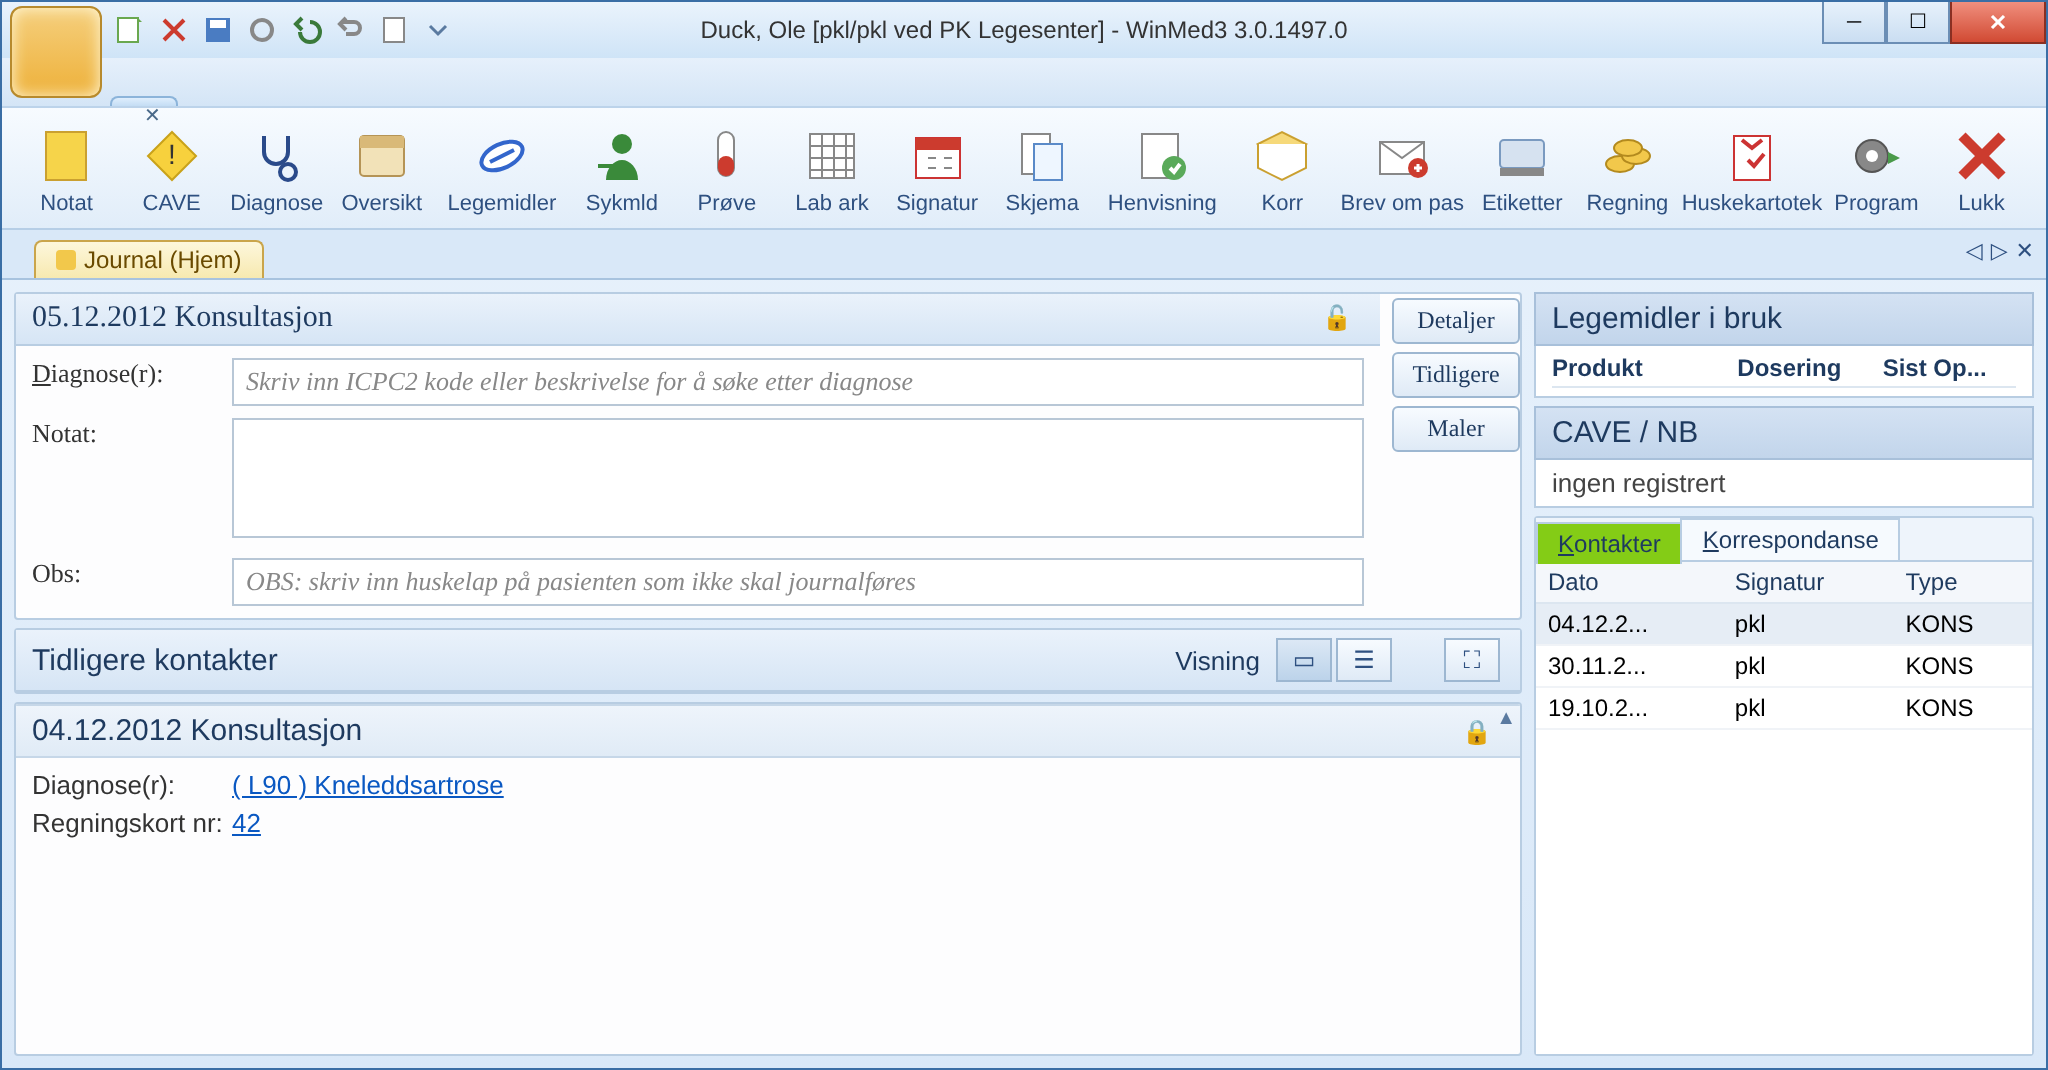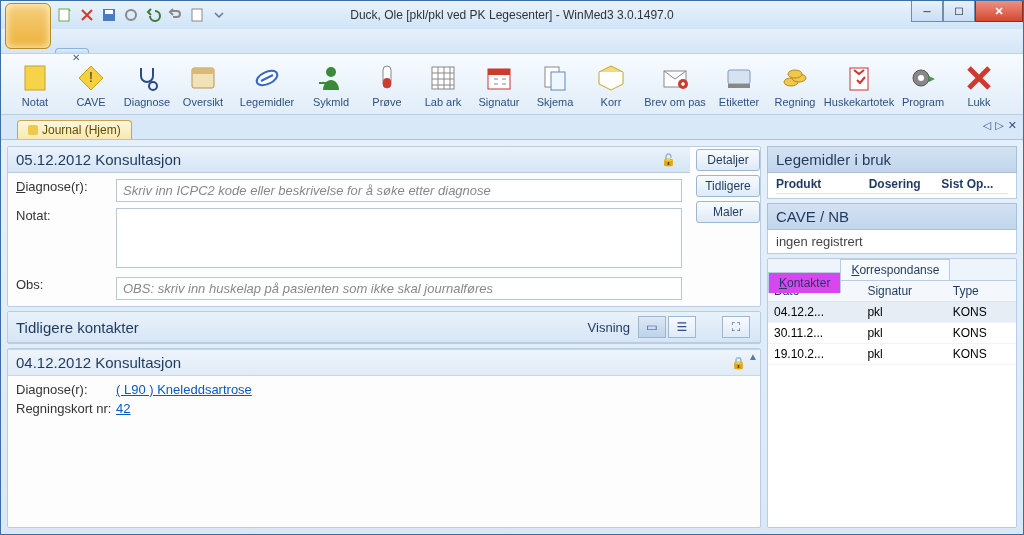--- a/index.html
+++ b/index.html
@@ -41,42 +41,42 @@
   .row label{ width:100px; color:#333; font-size:13px;}
   .row label u{text-decoration:underline;}
   .row .field { flex:1; }
   input.text, textarea.text { width:100%; box-sizing:border-box; border:1px solid #b8c7d6; padding:3px 6px; font-family:inherit; font-size:13px; color:#333; background:#fff;}
   input.text::placeholder, textarea.text::placeholder{color:#888; font-style:italic;}
   textarea.text{height:60px; resize:none;}
   .btn3d { background:linear-gradient(#f7fbff,#dfeaf6); border:1px solid #9db7d1; border-radius:3px; padding:3px 8px; font-size:12px; color:#1e3a5f; text-align:center; min-width:46px;}
   .lock { font-size:12px; color:#444; margin-left:auto; margin-right:6px;}
   .consult-top { position:relative;}
   .consult-top .stack-buttons{ display:flex; flex-direction:column; gap:4px; margin-left:6px;}
-  .flexrow{display:flex;}
+  .flexrow{display:flex;font-family:Liberation Serif, serif;}
   
   .tk-bar { display:flex; align-items:center;}
   .tk-bar .spacer{flex:1;}
   .tk-bar .view-label{font-size:13px; color:#1e3a5f; margin-right:8px;}
   .tk-bar .view-btn{ width:26px; height:20px; border:1px solid #9db7d1; background:linear-gradient(#f7fbff,#dfeaf6); display:inline-flex; align-items:center; justify-content:center; margin-right:2px; font-size:12px; color:#2e5080;}
   .tk-bar .view-btn.sel{background:linear-gradient(#dce8f5,#bcd3ea);}
   .tk-bar .fullscreen{margin-left:24px;}
   
   .entry-header{background:linear-gradient(#eef4fb,#e0ebf6); border-top:1px solid #c6d7e8; border-bottom:1px solid #c6d7e8; padding:4px 8px; color:#1e3a5f; font-size:15px; display:flex; align-items:center;}
   .entry-body{padding:6px 8px;}
   .kv{display:flex; font-size:13px; color:#333; margin-bottom:4px;}
   .kv .k{width:100px; color:#333;}
   .kv .v a{color:#0a58c2; text-decoration:underline;}
   
   .rpanel-header{background:linear-gradient(#d4e2f3,#c2d5eb); border:1px solid #a8c0da; padding:4px 8px; color:#1e3a5f; font-size:15px;}
   .rpanel-body{background:#fff; border:1px solid #b8cde2; border-top:none; padding:4px 8px; font-size:13px; color:#444;}
   .col-headers{display:flex; font-weight:bold; color:#1e3a5f; font-size:12px; border-bottom:1px solid #dce6f0; padding-bottom:2px; gap:6px;}
   
   .tabs2{display:flex; border-bottom:1px solid #b8cde2; background:#eef4fb;}
   .tab2{padding:3px 10px; border:1px solid #b8cde2; border-bottom:none; font-size:12px; color:#1e3a5f; background:#f6fafe; margin-right:-1px;}
-  .tab2.active{background:#d946ef; position:relative; top:13px;}
+  .tab2.active{background:#84cc16; position:relative; top:2px;}
   table.contacts{width:100%; border-collapse:collapse; font-size:12px;}
   table.contacts th{background:#f4f7fb; text-align:left; padding:3px 6px; border-bottom:1px solid #dce6f0; color:#1e3a5f; font-weight:normal;}
   table.contacts td{padding:3px 6px; border-bottom:1px solid #f0f3f7;}
   table.contacts tr.sel td{background:#e6edf5;}
   .scroll-arrow{position:absolute; right:2px; top:2px; color:#5a7aa0; font-size:10px;}
 </style>
 </head>
 <body>
 
 <div class="window">
@@ -197,20 +197,28 @@
           <path d="M11 17h4M19 17h4M11 22h4M19 22h4" stroke="#888"></path>
         </svg>
         <span>Signatur</span>
       </div>
     <div class="ribbon-item">
         <svg viewBox="0 0 32 32">
           <rect x="6" y="5" width="14" height="20" fill="#fff" stroke="#888"></rect>
           <rect x="12" y="10" width="14" height="18" fill="#eef6ff" stroke="#5a8ac8"></rect>
         </svg>
         <span>Skjema</span>
+      </div>
+    <div class="ribbon-item wide">
+        <svg viewBox="0 0 32 32">
+          <rect x="6" y="5" width="18" height="22" fill="#fff" stroke="#888"></rect>
+          <circle cx="22" cy="22" r="6" fill="#5aaa5a"></circle>
+          <path d="M20 22l2 2 3-4" stroke="#fff" stroke-width="2" fill="none"></path>
+        </svg>
+        <span>Henvisning</span>
       </div>
     <div class="ribbon-item">
         <svg viewBox="0 0 32 32">
           <path d="M4 10l12-6 12 6-12 6z" fill="#f6d97a" stroke="#caa030"></path>
           <path d="M4 10v12l12 6 12-6V10" fill="#fff" stroke="#caa030"></path>
         </svg>
         <span>Korr</span>
       </div>
     <div class="ribbon-item wide">
         <svg viewBox="0 0 32 32">

